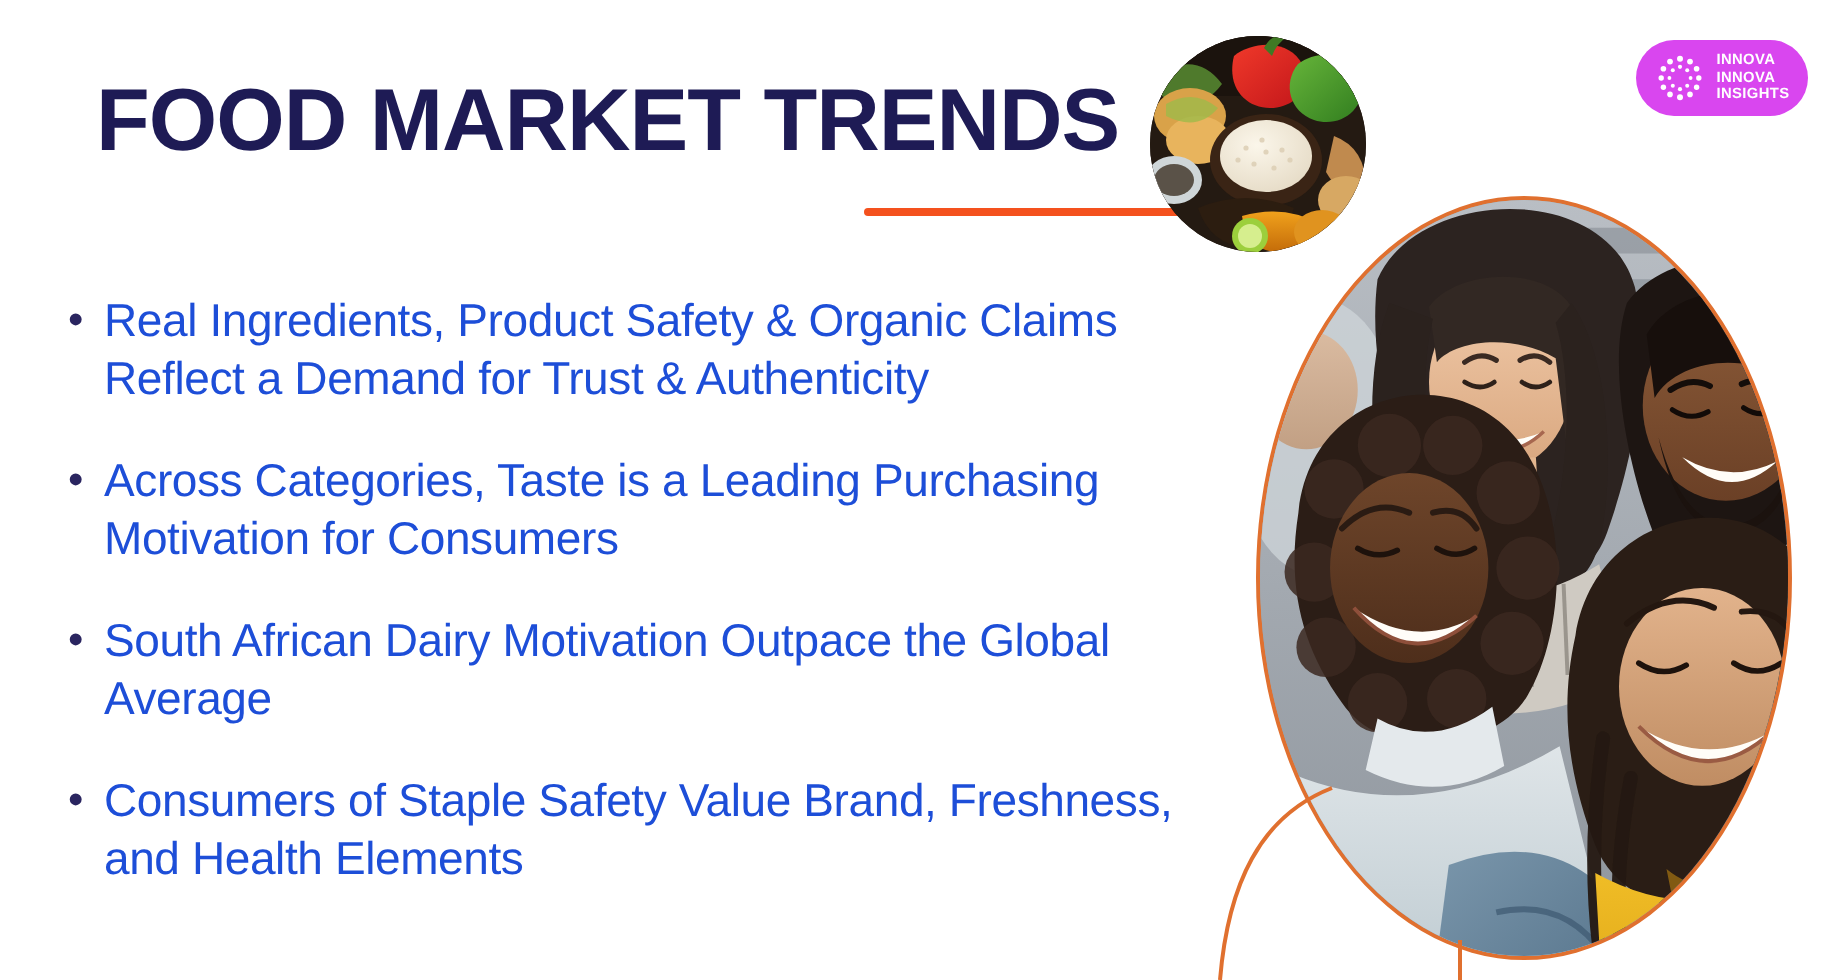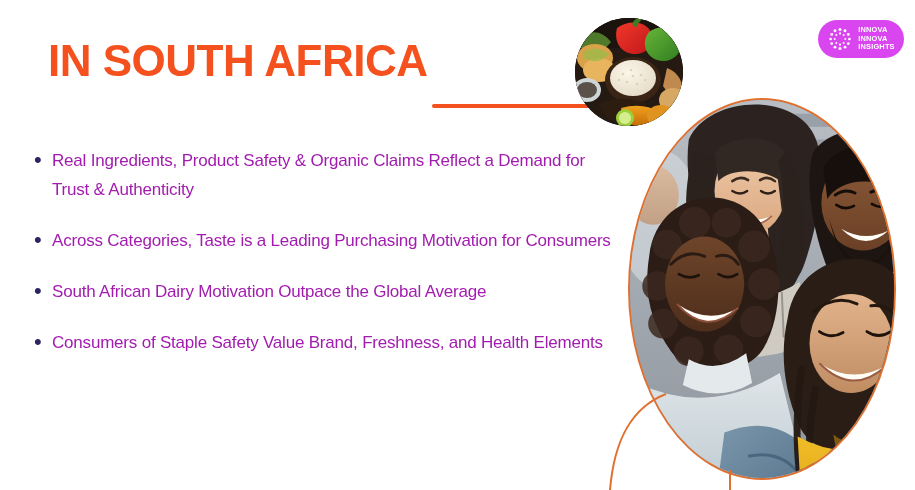--- a/index.html
+++ b/index.html
@@ -57,22 +57,22 @@
     color:#2A2560;
     font-size:22px;
     line-height:28px;
     width:22px;
     flex:0 0 22px;
     text-align:left;
     padding-left:4px;
     box-sizing:border-box;
   }
   .bullet-text{
-    color:#a21caf;
-    font-size:17px;
+    color:#1d4ed8;
+    font-size:23px;
     line-height:29px;
     font-weight:normal;
     letter-spacing:-0.2px;
     max-width:570px;
   }
 
   
   .food-circle{
     position:absolute;
     left:575px;top:18px;
@@ -132,21 +132,21 @@
     letter-spacing:0.2px;
     font-family:"Liberation Sans", sans-serif;
   }
 </style>
 </head>
 <body>
 
 <div class="slide">
 
   <div class="title-block">
-    <div class="title-line2">IN SOUTH AFRICA</div>
+    <div class="title-line1">FOOD MARKET TRENDS</div>
   </div>
 
   <div class="connector-line"></div>
   <div class="connector-ring"></div>
 
   <div class="bullets">
 
     <div class="bullet-row">
       <div class="bullet-dot">•</div>
       <div class="bullet-text">Real Ingredients, Product Safety &amp; Organic Claims Reflect a Demand for Trust &amp; Authenticity</div>

